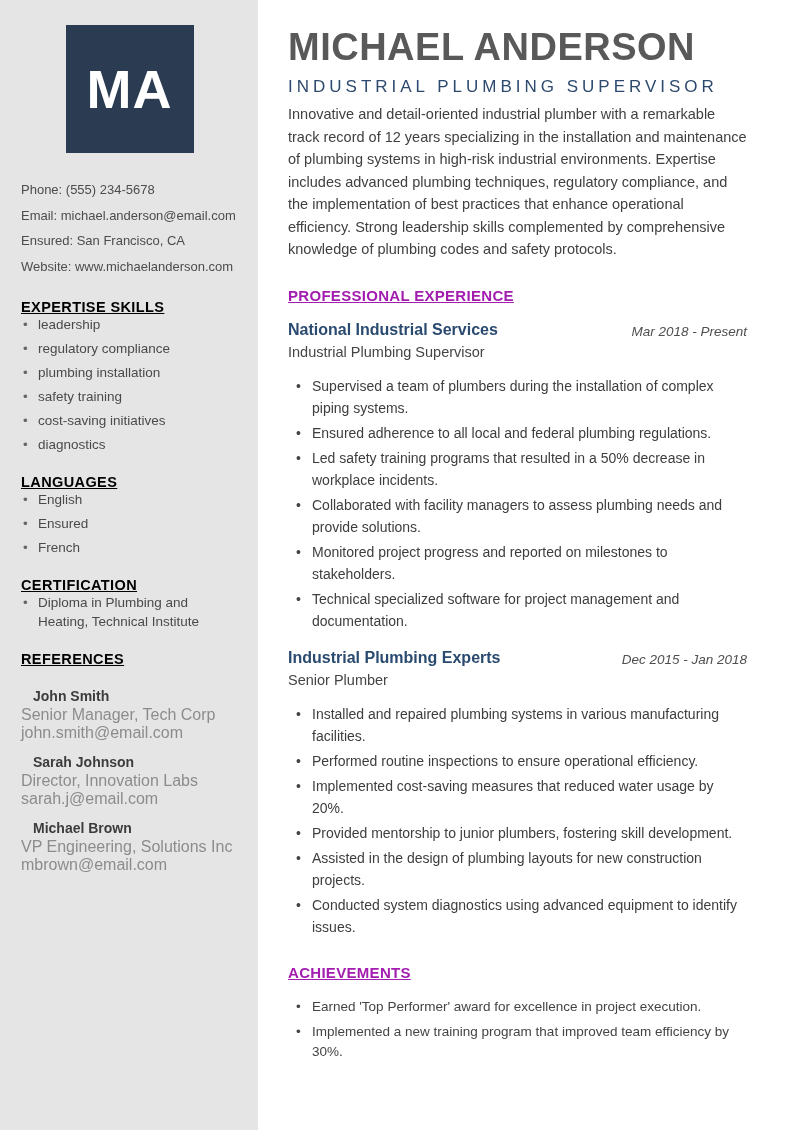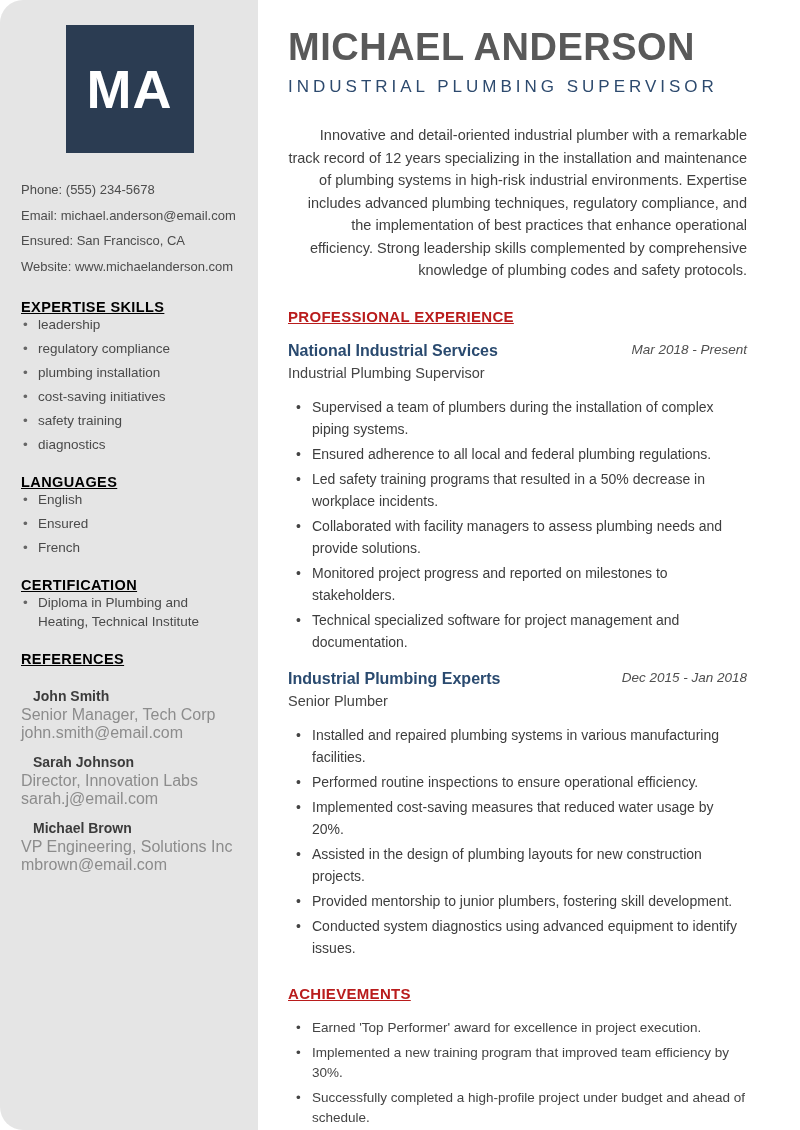--- a/index.html
+++ b/index.html
@@ -2,21 +2,21 @@
 <html><head>
 <meta charset="utf-8">
 <style>
   * { margin: 0; padding: 0; box-sizing: border-box; }
   html, body { background: #ffffff; }
   body {
     width: 800px; height: 1130px;
     font-family: "Liberation Sans", sans-serif;
     color: #3f3f3f;
   }
-  .page { display: flex; width: 800px; height: 1130px; overflow: hidden; border-radius: 23px; }
+  .page { display: flex; width: 800px; height: 1130px; overflow: hidden; }
 
   
   .sidebar {
     width: 258px; min-width: 258px; height: 100%;
     background: #e5e5e5;
     padding: 25px 20px 20px 21px;
   }
   .avatar {
     width: 128px; height: 128px;
     background: #2b3c52;
@@ -63,34 +63,33 @@
   .name {
     font-size: 38px; font-weight: bold; color: #595959;
     letter-spacing: 0.5px; line-height: 42px;
   }
   .job-title-line {
     margin-top: 9px;
     font-size: 17px; color: #2d4a6e;
     letter-spacing: 4px;
   }
   .summary {
-    margin-top: 27px;
+    margin-top: 6px;
     font-size: 14.5px; color: #404040;
     line-height: 22.5px;
-    text-align: right;
   }
   .sec-heading {
     margin-top: 26px;
     font-size: 15px; font-weight: bold;
-    color: #b91c1c;
+    color: #a21caf;
     text-decoration: underline;
     letter-spacing: 0.3px;
   }
   .job { margin-top: 17px; }
-  .job-head { display: flex; justify-content: space-between; align-items: flex-start; }
+  .job-head { display: flex; justify-content: space-between; align-items: flex-end; }
   .company { font-size: 16px; font-weight: bold; color: #2a4a6f; }
   .dates { font-size: 13.5px; font-style: italic; color: #4f4f4f; }
   .role { margin-top: 5px; font-size: 14.5px; color: #454545; }
   .bullets { list-style: none; margin-top: 15px; }
   .bullets li {
     position: relative;
     padding-left: 24px;
     font-size: 14px; color: #3d3d3d;
     line-height: 22px; margin-bottom: 3px;
   }
@@ -117,22 +116,22 @@
       <p>Email: michael.anderson@email.com</p>
       <p>Ensured: San Francisco, CA</p>
       <p>Website: www.michaelanderson.com</p>
     </div>
 
     <h2 class="side-heading">EXPERTISE SKILLS</h2>
     <ul class="side-list">
       <li>leadership</li>
       <li>regulatory compliance</li>
       <li>plumbing installation</li>
+      <li>safety training</li>
       <li>cost-saving initiatives</li>
-      <li>safety training</li>
       <li>diagnostics</li>
     </ul>
 
     <h2 class="side-heading">LANGUAGES</h2>
     <ul class="side-list">
       <li>English</li>
       <li>Ensured</li>
       <li>French</li>
     </ul>
 
@@ -187,27 +186,26 @@
     <div class="job">
       <div class="job-head">
         <span class="company">Industrial Plumbing Experts</span>
         <span class="dates">Dec 2015 - Jan 2018</span>
       </div>
       <div class="role">Senior Plumber</div>
       <ul class="bullets">
         <li>Installed and repaired plumbing systems in various manufacturing facilities.</li>
         <li>Performed routine inspections to ensure operational efficiency.</li>
         <li>Implemented cost-saving measures that reduced water usage by 20%.</li>
+        <li>Provided mentorship to junior plumbers, fostering skill development.</li>
         <li>Assisted in the design of plumbing layouts for new construction projects.</li>
-        <li>Provided mentorship to junior plumbers, fostering skill development.</li>
         <li>Conducted system diagnostics using advanced equipment to identify issues.</li>
       </ul>
     </div>
 
     <h2 class="sec-heading">ACHIEVEMENTS</h2>
     <ul class="bullets ach-list">
       <li>Earned 'Top Performer' award for excellence in project execution.</li>
       <li>Implemented a new training program that improved team efficiency by 30%.</li>
-      <li>Successfully completed a high-profile project under budget and ahead of schedule.</li>
     </ul>
   </main>
 
 </div>
 
 </body></html>

